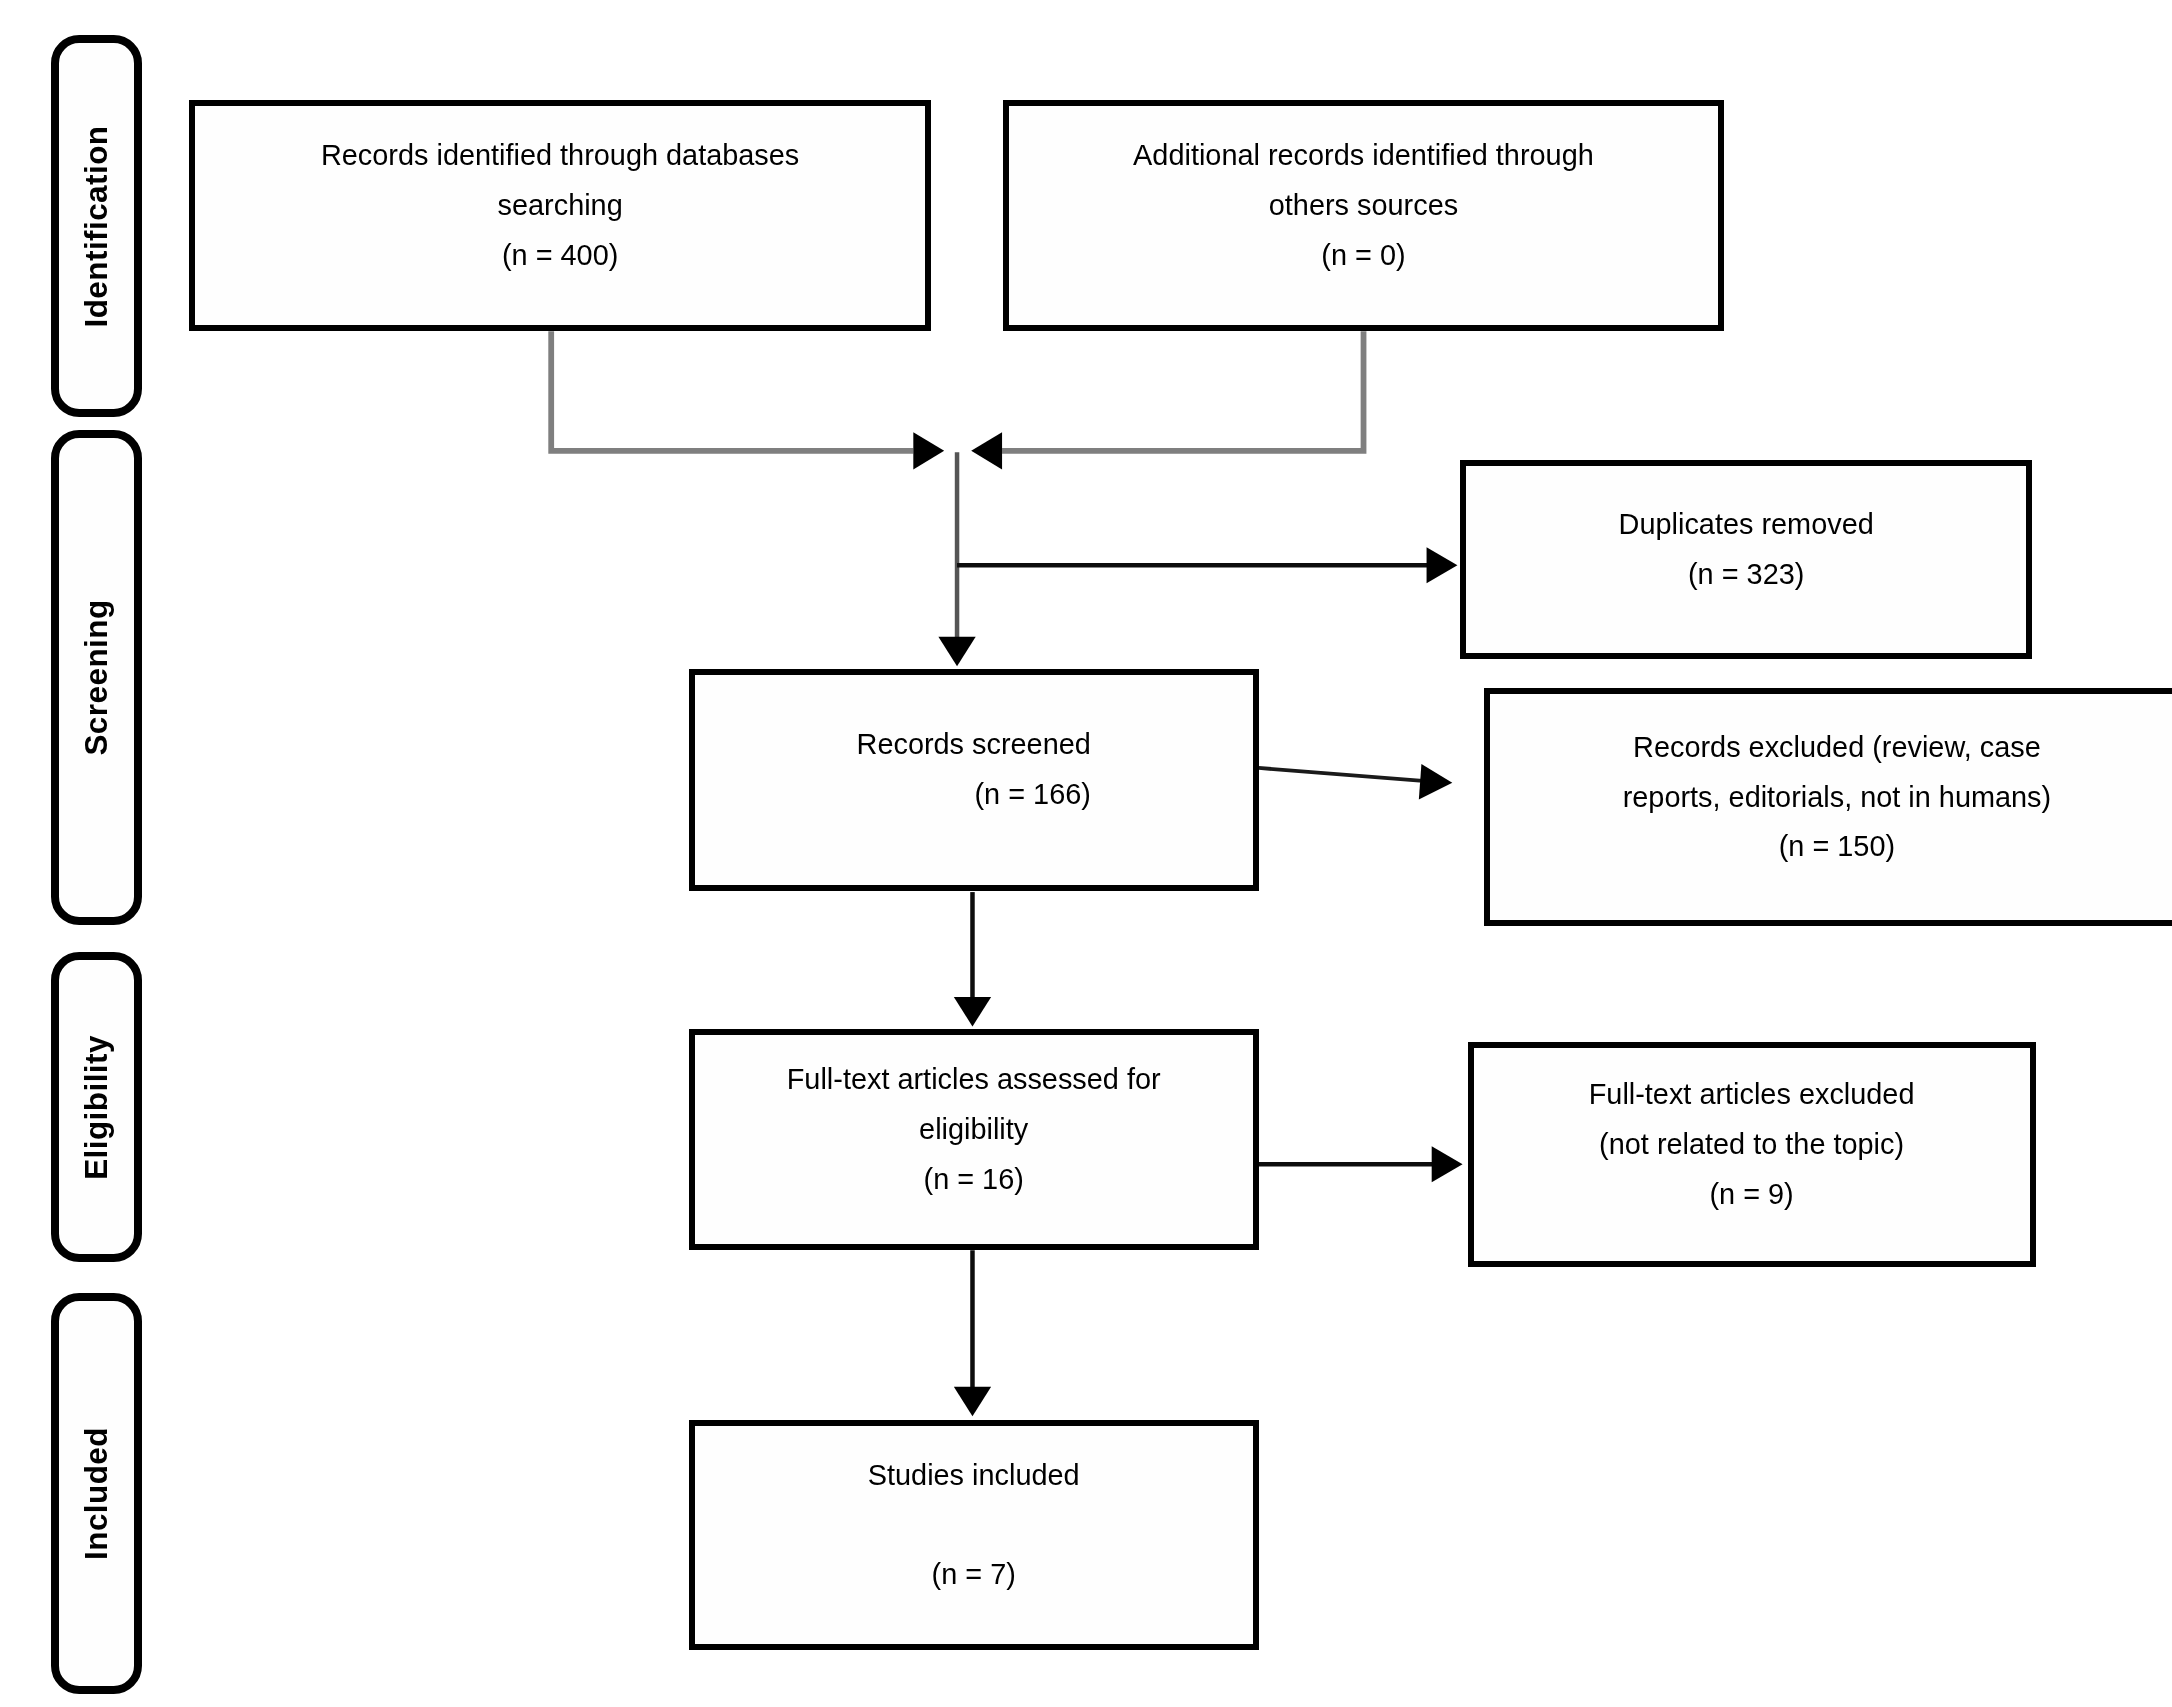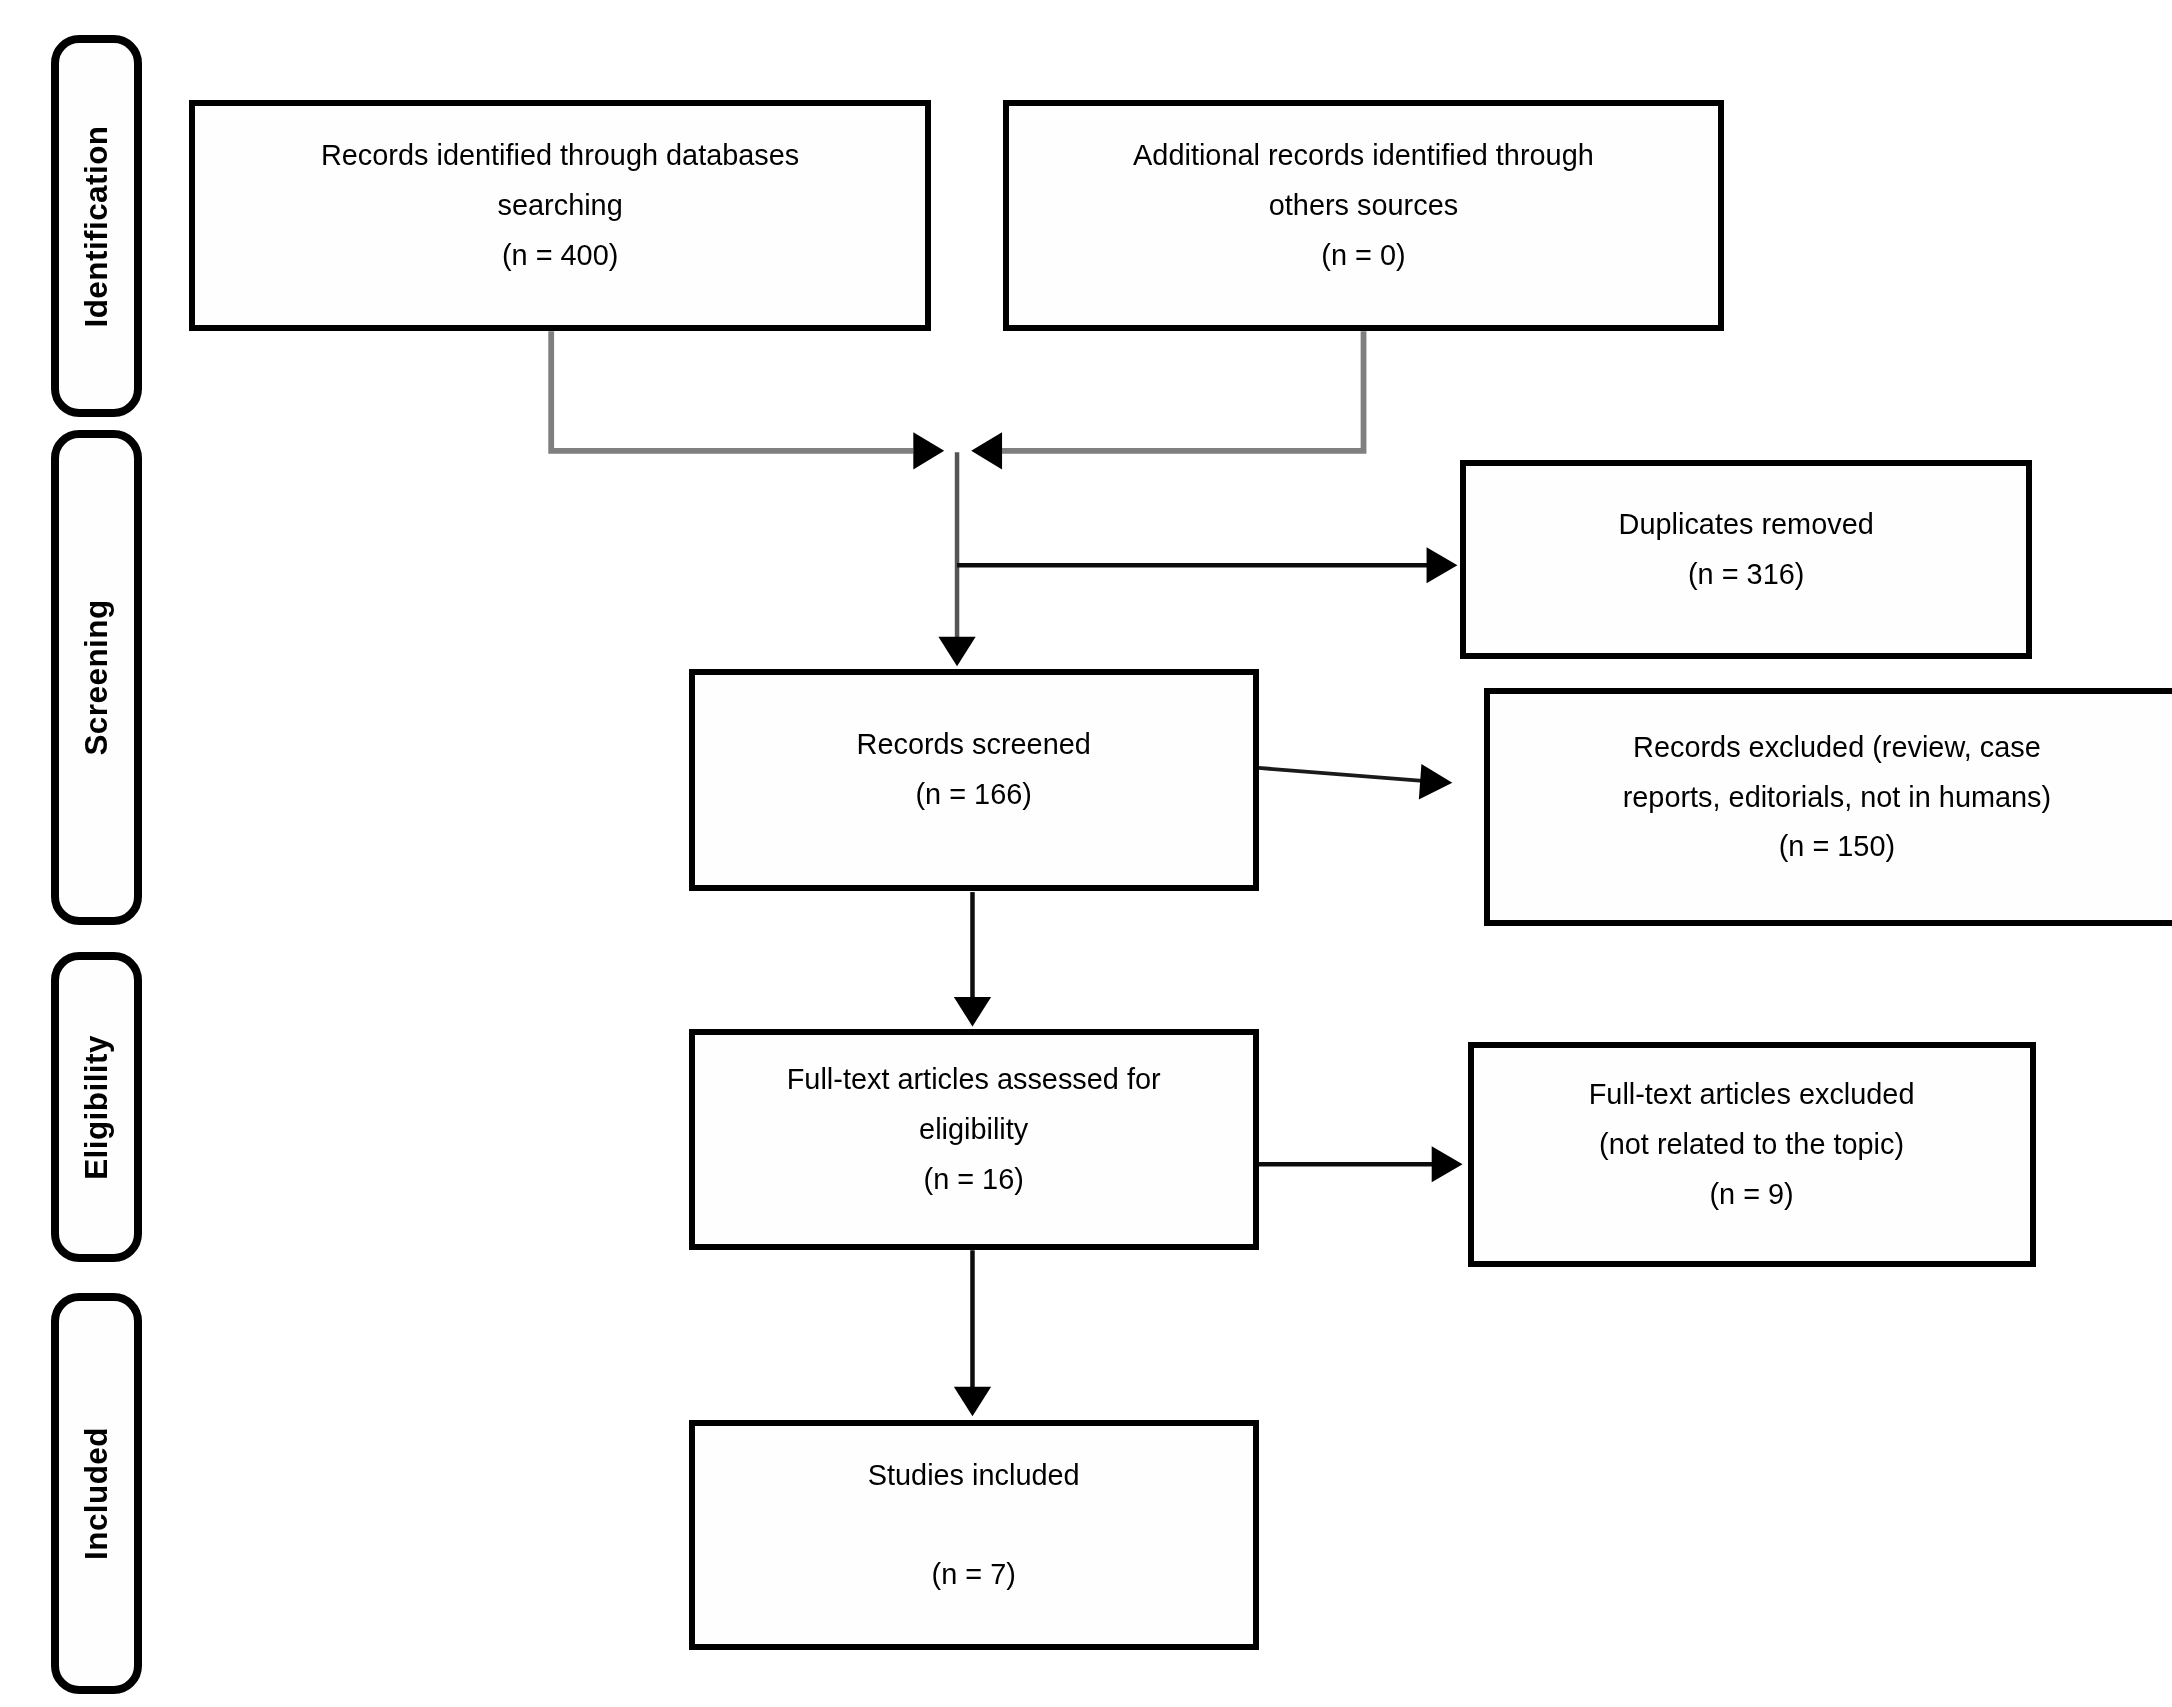--- a/index.html
+++ b/index.html
@@ -101,23 +101,23 @@
 
   <div class="flowbox" style="left:8.29%; top:5.84%; width:34.17%; height:13.56%;margin-left:9px;">Records identified through databases
 searching
 (n = 400)</div>
 
   <div class="flowbox" style="left:46.19%; top:5.84%; width:33.17%; height:13.56%;">Additional records identified through
 others sources
 (n = 0)</div>
 
   <div class="flowbox" style="left:67.22%; top:26.93%; width:26.35%; height:11.68%;">Duplicates removed
-(n = 316)</div>
+(n = 323)</div>
 
-  <div class="flowbox" style="left:31.71%; top:39.17%; width:26.24%; height:12.99%;">Records screened
+  <div class="flowbox" style="left:31.71%; top:39.17%; width:26.24%; height:12.99%;text-align:right;">Records screened
 (n = 166)</div>
 
   <div class="flowbox" style="left:66.86%; top:40.30%; width:32.48%; height:13.94%;margin-left:32px;">Records excluded (review, case
 reports, editorials, not in humans)
 (n = 150)</div>
 
   <div class="flowbox" style="left:31.71%; top:60.26%; width:26.24%; height:12.96%;">Full-text articles assessed for
 eligibility
 (n = 16)</div>
 

